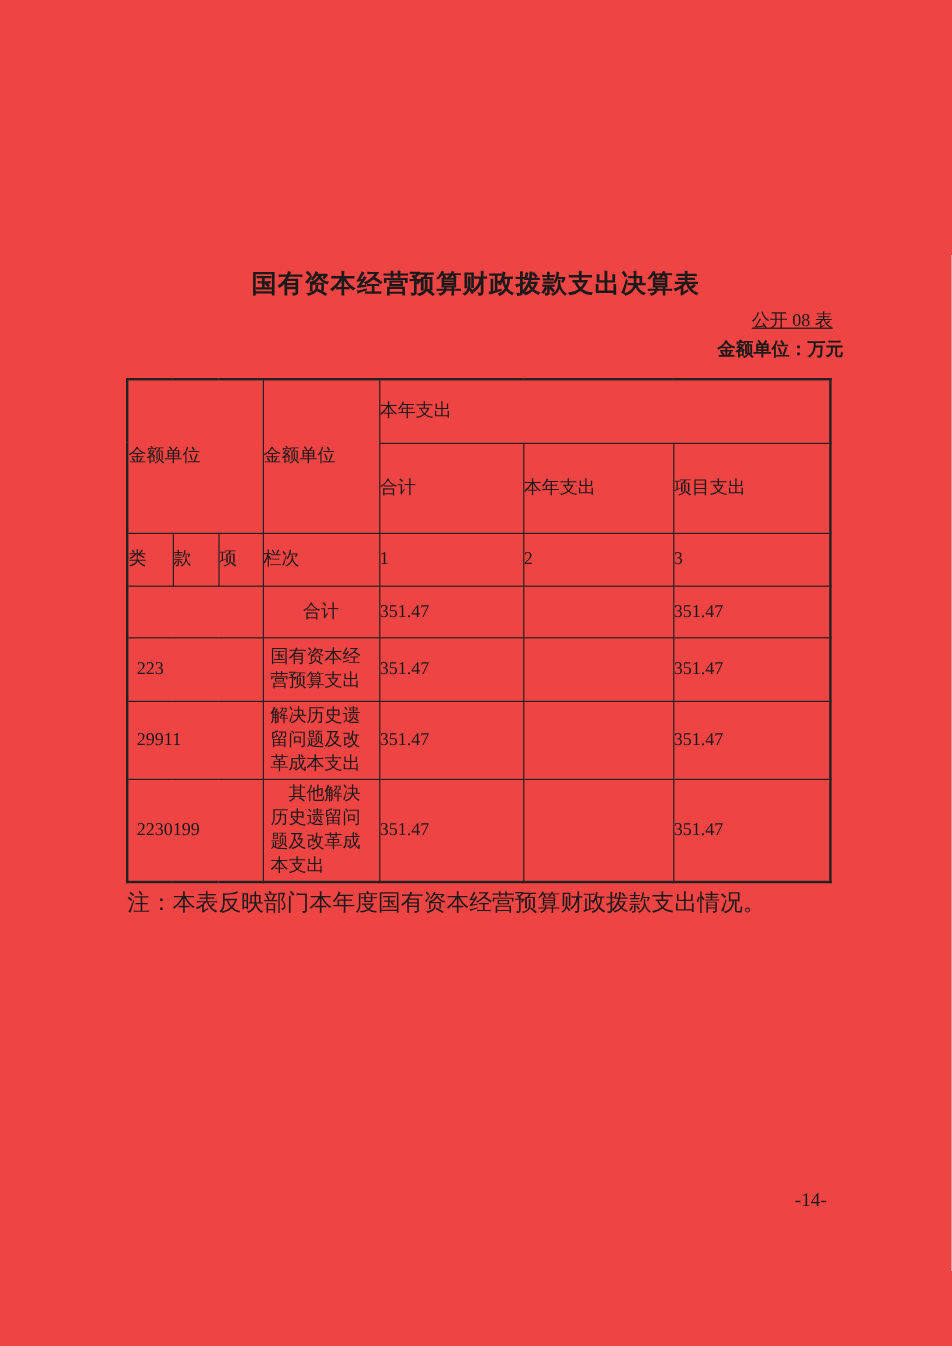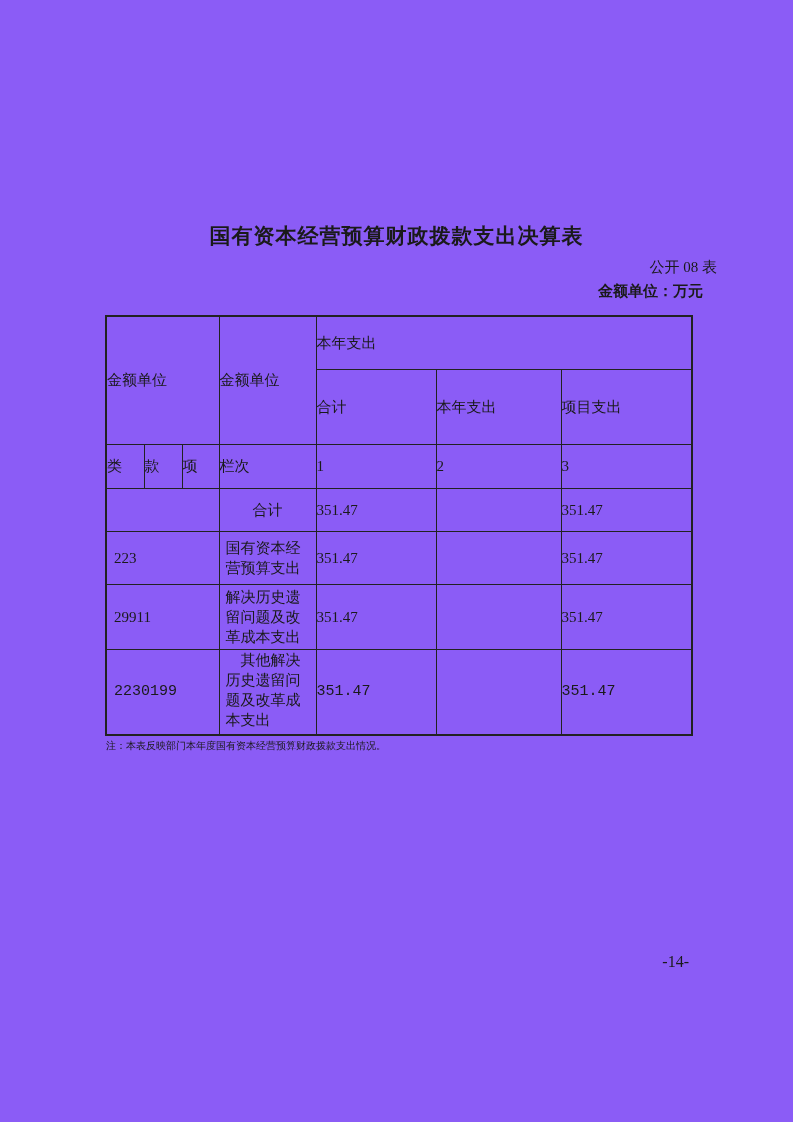--- a/index.html
+++ b/index.html
@@ -2,40 +2,41 @@
 <html><head>
 <meta charset="utf-8">
 <style>
   * { margin: 0; padding: 0; box-sizing: border-box; }
   html, body { background: #e8e8e8; }
   body { font-family: "Liberation Serif", "DejaVu Serif", serif; }
   .page {
     position: relative;
     width: 793px;
     height: 1122px;
-    background: #8b5cf6;
+    background: #ef4444;
     color: #1a1a1a;
     overflow: hidden;
     margin: 0 auto;
   }
   .doc-title {
     position: absolute;
     top: 222px;
     left: 0;
     width: 100%;
     text-align: center;
     font-size: 21px;
     font-weight: bold;
     letter-spacing: 1px;
   }
   .table-code-label {
     position: absolute;
     top: 258px;
-    right: 76px;
+    right: 99px;
     font-size: 15px;
+    text-decoration: underline;
   }
   .dept-line {
     position: absolute;
     top: 282px;
     left: 107px;
     right: 90px;
     font-size: 15px;
   }
   .dept-label { float: left; }
   .unit-label { float: right; font-weight: bold; }
@@ -56,46 +57,46 @@
     line-height: 20px;
     overflow: hidden;
   }
   table.fin-table { border: 2px solid #222222; }
   .rh1 td { height: 53px; }
   .rh2 td { height: 75px; }
   .rh3 td { height: 44px; }
   .rh4 td { height: 43px; }
   .rh5 td { height: 53px; }
   .rh6 td { height: 58px; }
-  .rh7 td { height: 77px; font-family: Liberation Mono, monospace; }
+  .rh7 td { height: 77px; }
   td.code-cell {
     text-align: left;
     padding-left: 7px;
   }
   td.name-cell {
     text-align: left;
     padding: 2px 8px 2px 6px;
     white-space: pre-wrap;
     word-break: break-all;
   }
   td.name-cell.centered {
     text-align: center;
     white-space: normal;
     padding: 0;
   }
   .note-line {
     position: absolute;
     top: 739px;
     left: 106px;
-    font-size: 10px;
+    font-size: 19px;
     text-align: center;
   }
   .page-number {
     position: absolute;
-    top: 953px;
+    top: 992px;
     right: 104px;
     font-size: 16px;
     text-align: right;
   }
 </style>
 </head>
 <body>
 
 <div class="page">
 

